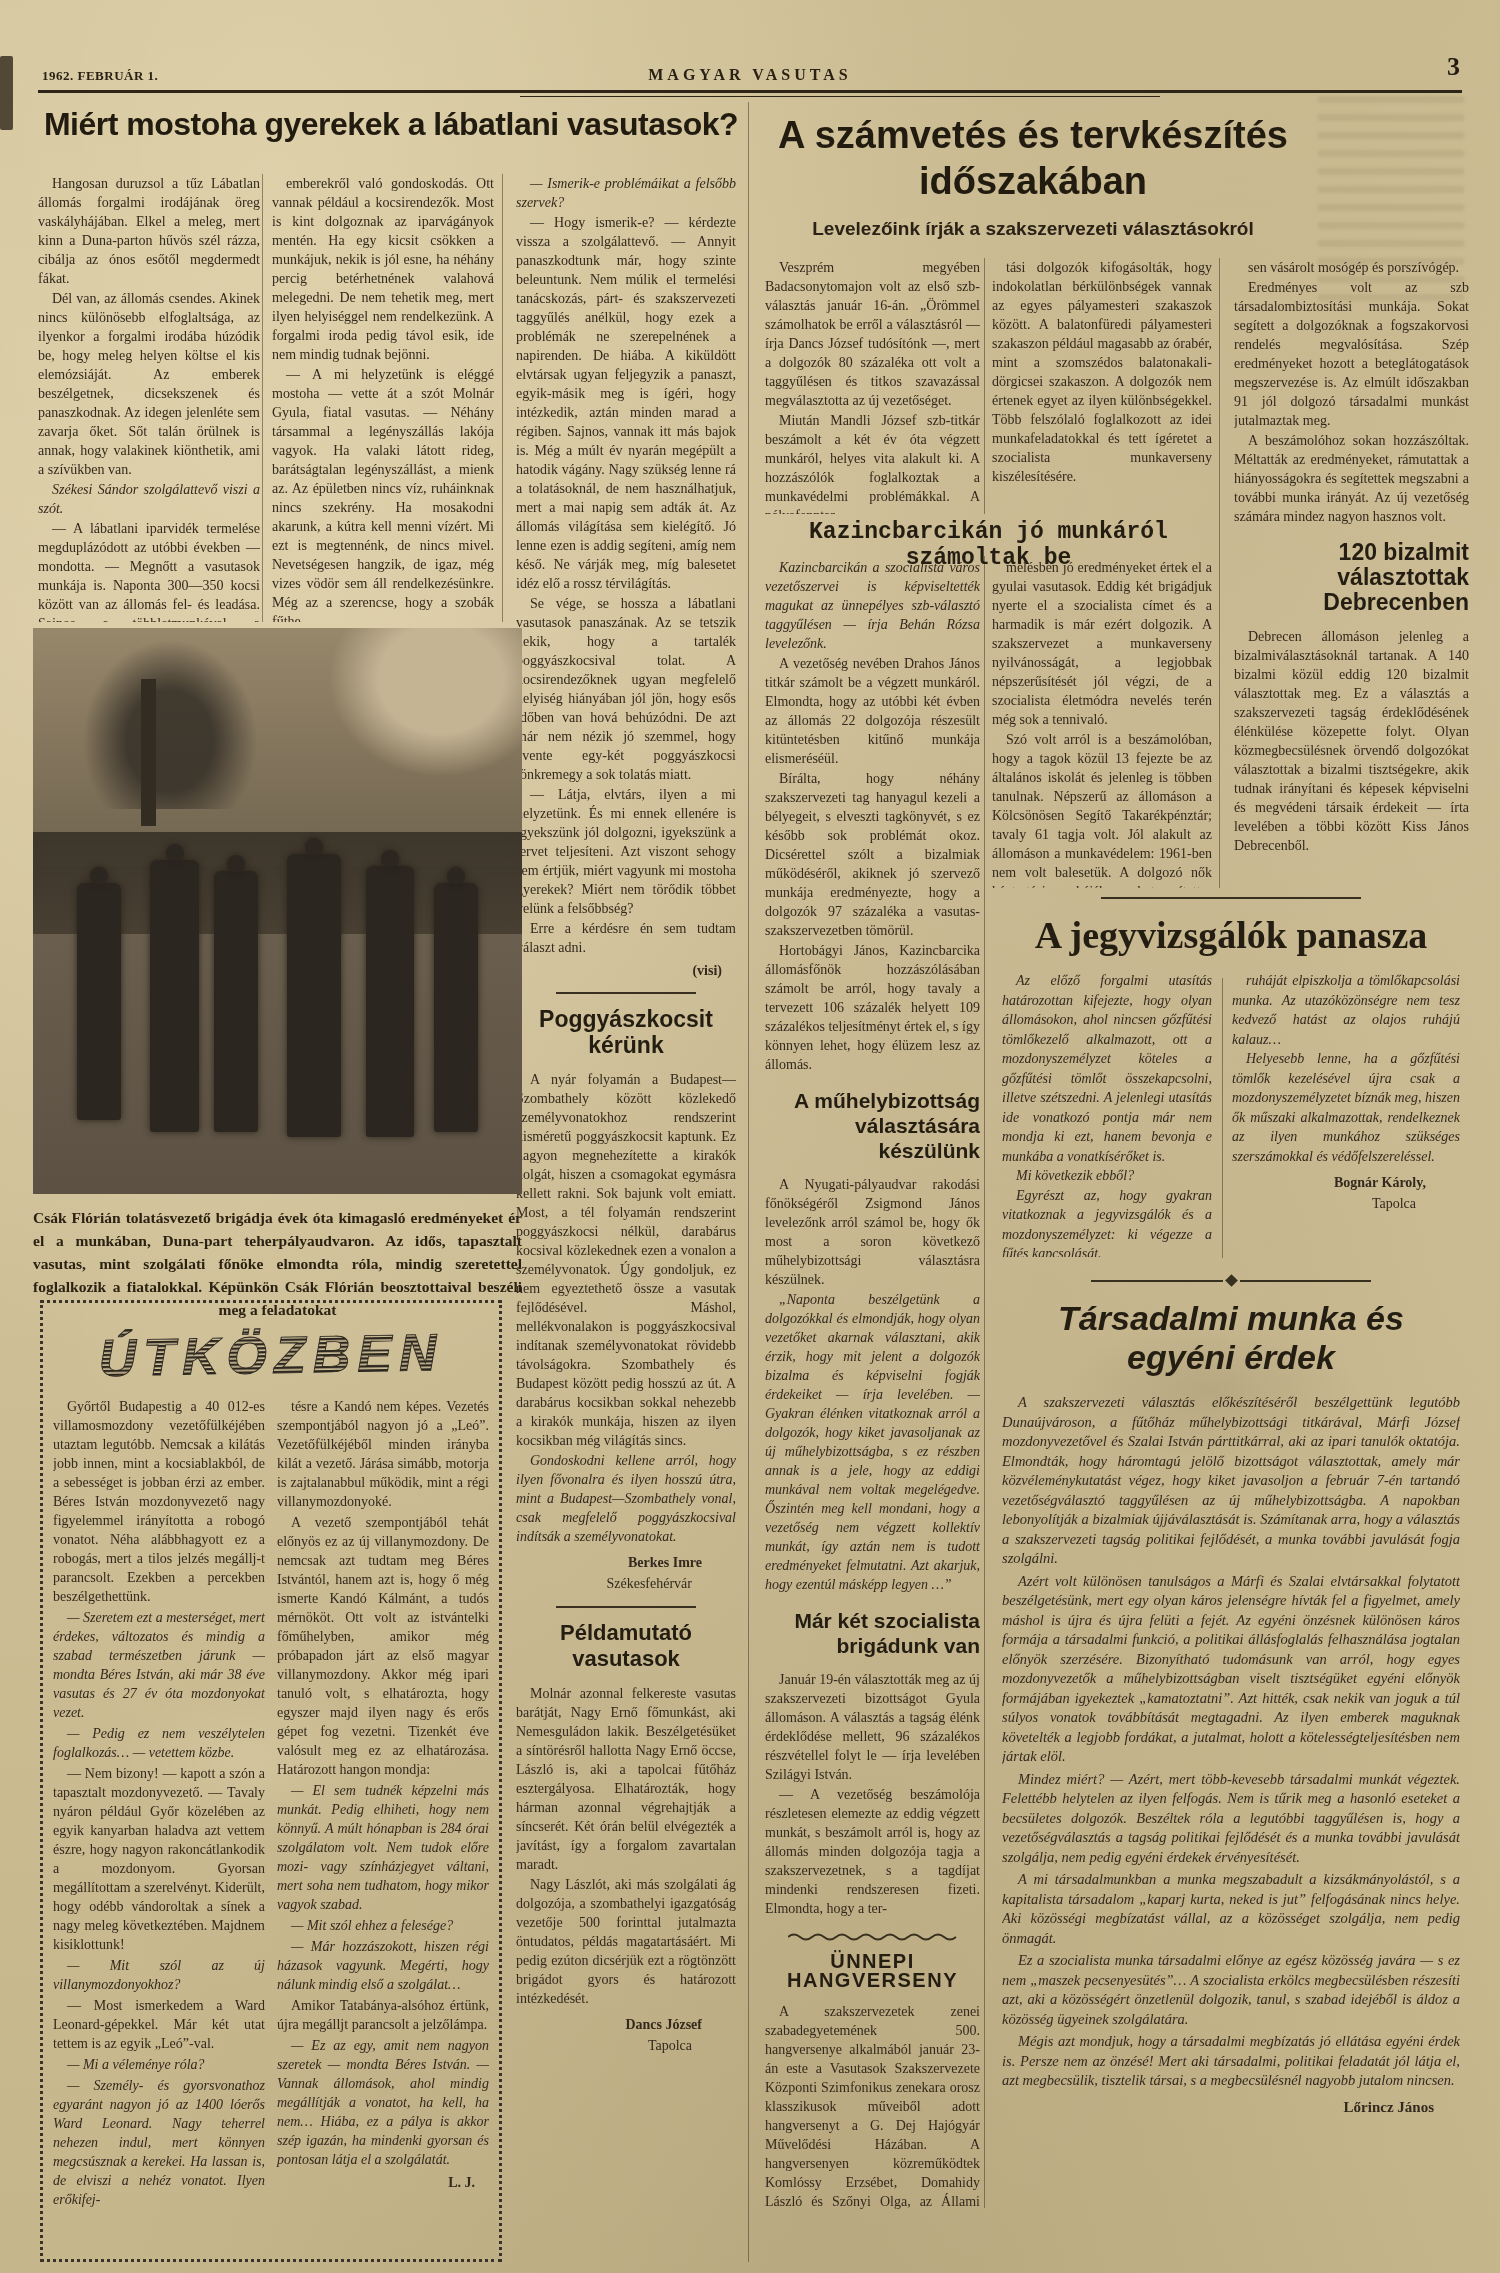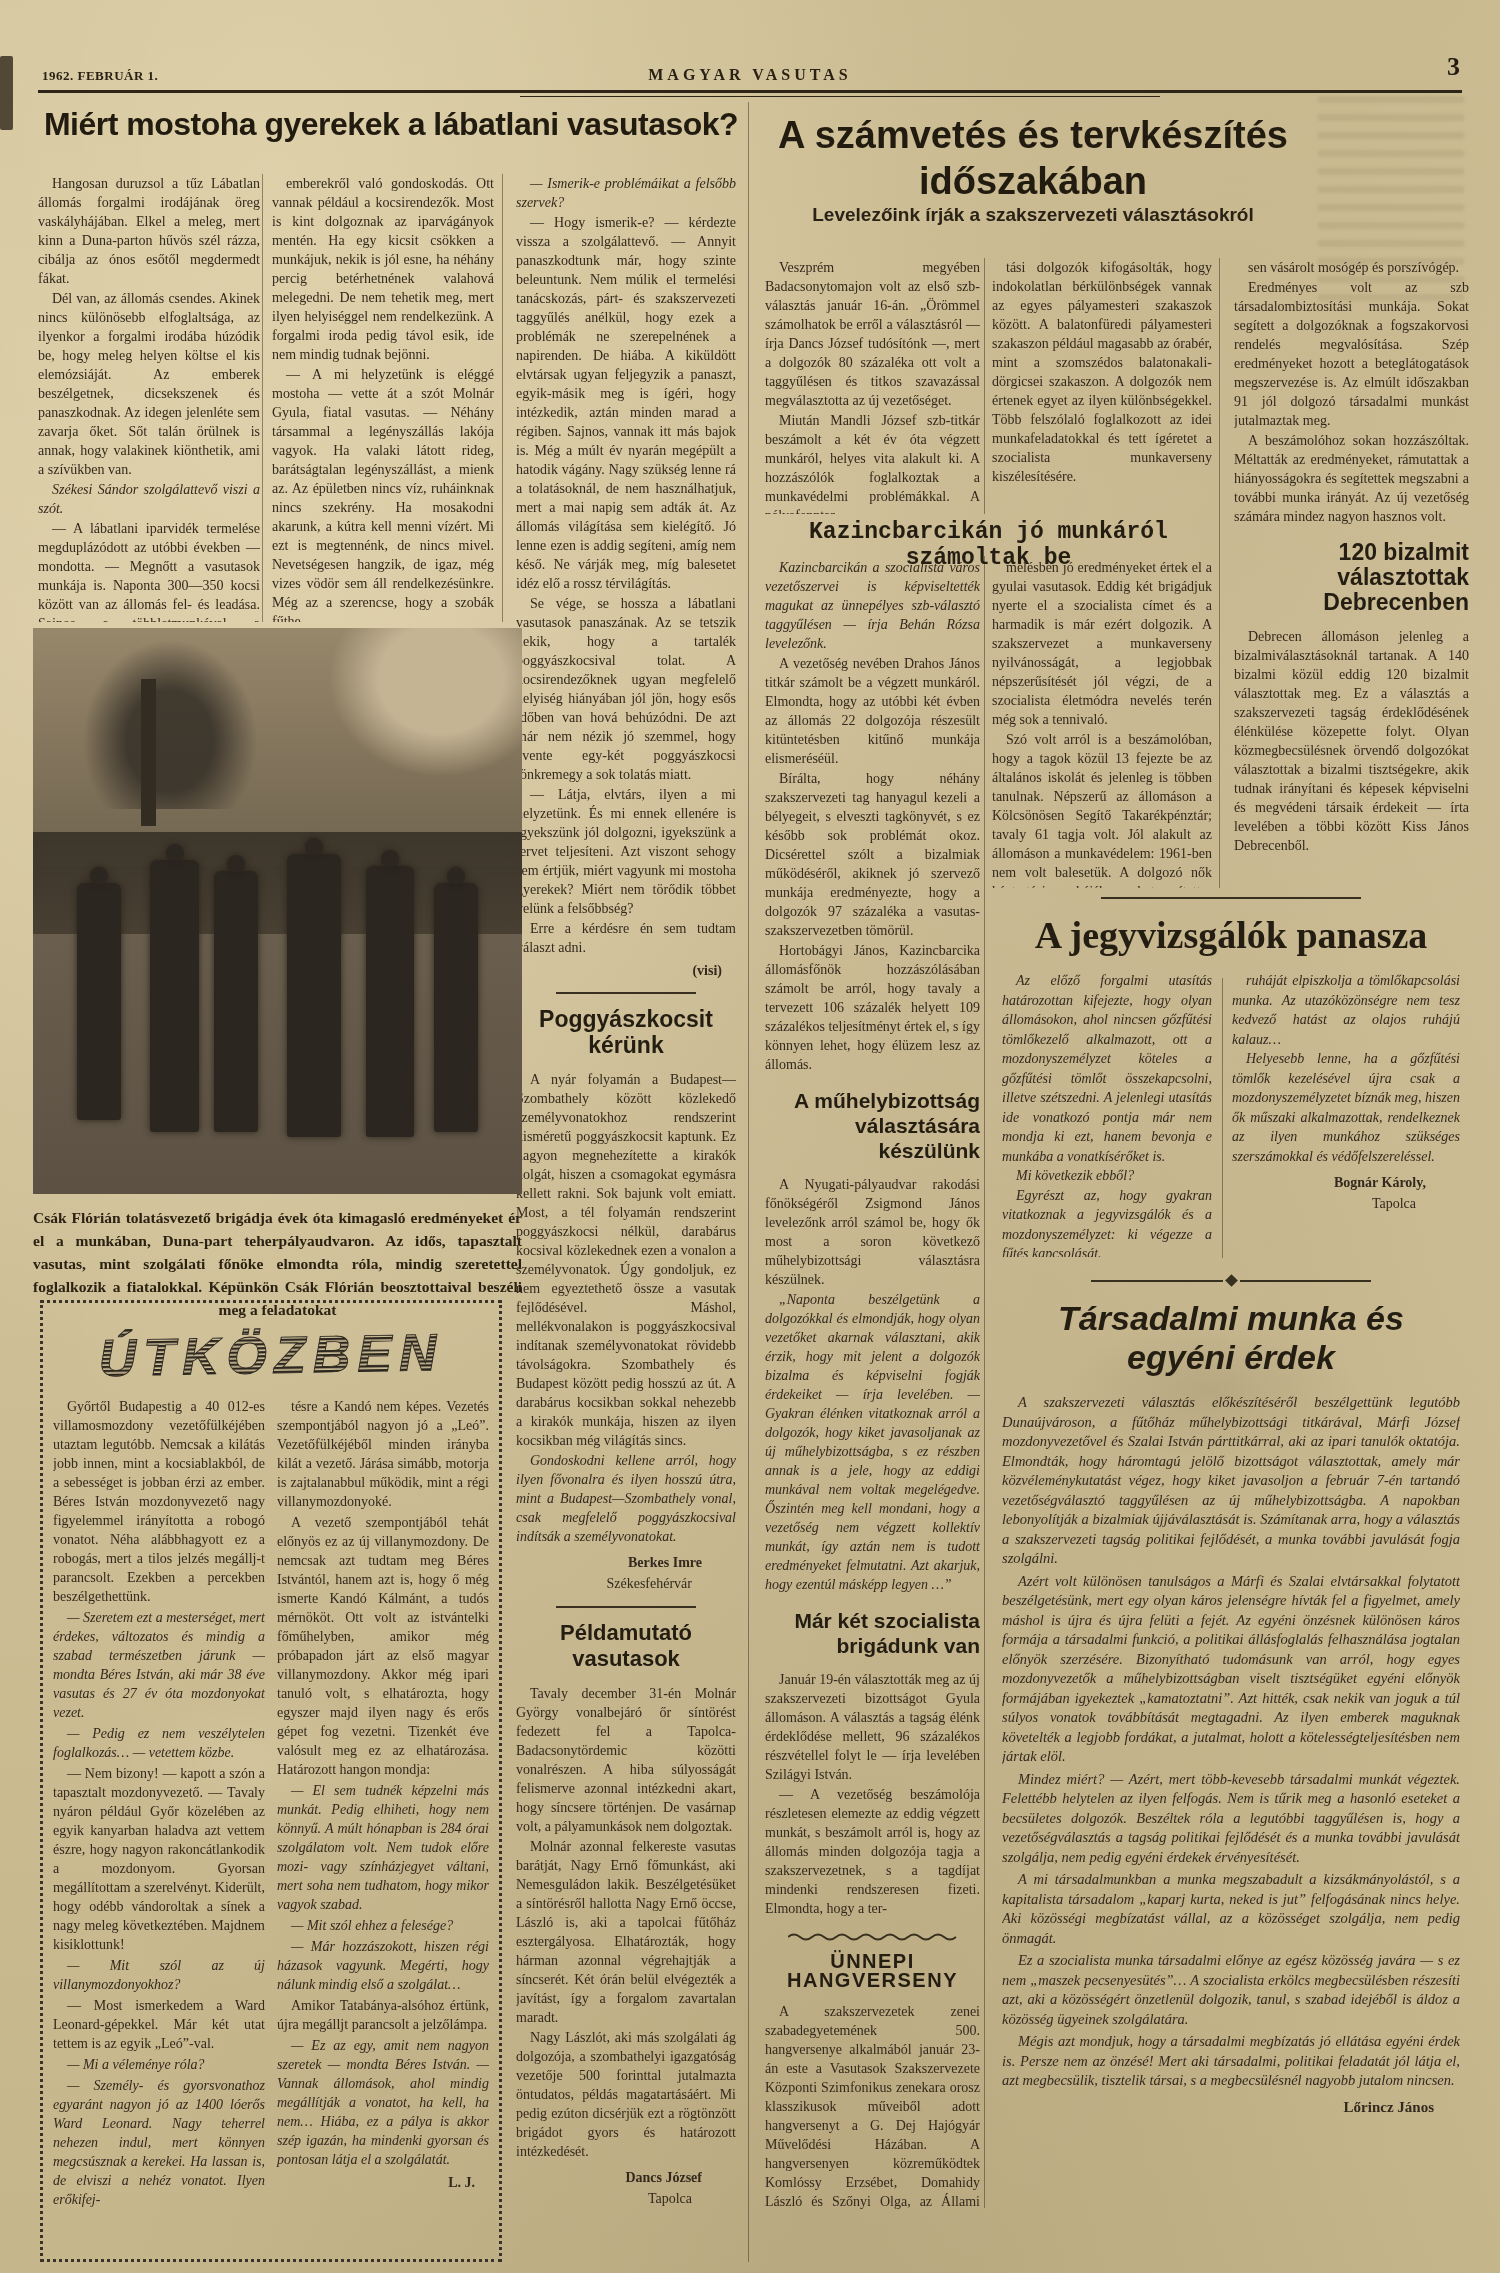--- a/index.html
+++ b/index.html
@@ -34,21 +34,21 @@
   .head-sans{font-family:"Liberation Sans",sans-serif;font-weight:bold;color:#241d12;text-align:center;}
   .mini-rule{width:140px;height:2px;background:#3a3022;margin:12px auto;}
   .mid-head{font-family:"Liberation Sans",sans-serif;font-weight:bold;font-size:23px;line-height:26px;text-align:center;color:#241d12;margin:10px 0 12px;text-indent:0;}
   .sub-head{font-family:"Liberation Sans",sans-serif;font-weight:bold;font-size:21px;line-height:25px;text-align:right;color:#241d12;margin:14px 0 12px;}
   .vr{position:absolute;width:1px;background:rgba(60,48,32,.5);}
   
   .headline-left{left:38px;top:106px;width:706px;text-align:center;font-family:"Liberation Sans",sans-serif;font-weight:bold;font-size:32px;letter-spacing:-.5px;color:#221b10;}
   
   .rh-block{left:757px;top:112px;width:552px;text-align:center;}
   .rh-title{font-family:"Liberation Sans",sans-serif;font-weight:bold;font-size:38px;line-height:46px;color:#221b10;}
-  .rh-sub{font-family:"Liberation Sans",sans-serif;font-weight:bold;font-size:19px;color:#2a2216;}
+  .rh-sub{font-family:"Liberation Sans",sans-serif;font-weight:bold;font-size:19px;margin-top:14px;color:#2a2216;}
   
   .photo{left:33px;top:628px;width:489px;height:566px;background:#564c3e;overflow:hidden;box-shadow:0 0 0 1px rgba(40,30,18,.5) inset;}
   .ph-sky{position:absolute;left:0;top:0;right:0;height:42%;background:linear-gradient(#97876b,#70644f);}
   .ph-light{position:absolute;right:-6%;top:-8%;width:45%;height:34%;background:radial-gradient(ellipse, #c4b494 0 40%, transparent 72%);}
   .ph-smoke{position:absolute;left:10%;top:2%;width:36%;height:30%;background:radial-gradient(ellipse at 50% 60%, rgba(52,46,38,.85) 0 35%, transparent 70%);}
   .ph-chimney{position:absolute;left:22%;top:9%;width:3.2%;height:26%;background:#332c23;}
   .ph-mass{position:absolute;left:0;top:36%;width:100%;height:22%;background:linear-gradient(rgba(58,51,40,.95), rgba(74,65,52,.9));}
   .ph-ground{position:absolute;left:0;bottom:0;width:100%;height:46%;background:linear-gradient(#6a5f4e,#5c5143);}
   .fig{position:absolute;background:#2b2620;border-radius:7px 7px 3px 3px;box-shadow:0 0 7px rgba(38,33,26,.9);}
   .fig::before{content:"";position:absolute;top:-16px;left:50%;transform:translateX(-50%);width:18px;height:18px;border-radius:50%;background:#2b2620;box-shadow:0 0 6px rgba(38,33,26,.9);}
@@ -128,21 +128,20 @@
         <p>A nyár folyamán a Budapest—Szombathely között közlekedő személyvonatokhoz rendszerint kisméretű poggyászkocsit kaptunk. Ez nagyon megnehezítette a kirakók dolgát, hiszen a csomagokat egymásra kellett rakni. Sok bajunk volt emiatt. Most, a tél folyamán rendszerint poggyászkocsi nélkül, darabárus kocsival közlekednek ezen a vonalon a személyvonatok. Úgy gondoljuk, ez nem egyeztethető össze a vasutak fejlődésével. Máshol, mellékvonalakon is poggyászkocsival indítanak személyvonatokat rövidebb távolságokra. Szombathely és Budapest között pedig hosszú az út. A darabárus kocsikban sokkal nehezebb a kirakók munkája, hiszen az ilyen kocsikban még világítás sincs.</p>
         <p class="it">Gondoskodni kellene arról, hogy ilyen fővonalra és ilyen hosszú útra, mint a Budapest—Szombathely vonal, csak megfelelő poggyászkocsival indítsák a személyvonatokat.</p>
       </div>
     <div class="sig">
       <span class="nm">Berkes Imre</span>
       <span class="pl">Székesfehérvár</span>
     </div>
     <div class="mini-rule"></div>
     <div class="mid-head" style="font-size:22px;">Példamutató vasutasok</div>
     <div>
-        <p>Tavaly december 31-én Molnár György vonalbejáró őr síntörést fedezett fel a Tapolca-Badacsonytördemic közötti vonalrészen. A hiba súlyosságát felismerve azonnal intézkedni akart, hogy síncsere történjen. De vasárnap volt, a pályamunkások nem dolgoztak.</p>
         <p>Molnár azonnal felkereste vasutas barátját, Nagy Ernő főmunkást, aki Nemesguládon lakik. Beszélgetésüket a síntörésről hallotta Nagy Ernő öccse, László is, aki a tapolcai fűtőház esztergályosa. Elhatározták, hogy hárman azonnal végrehajtják a síncserét. Két órán belül elvégezték a javítást, így a forgalom zavartalan maradt.</p>
         <p>Nagy Lászlót, aki más szolgálati ág dolgozója, a szombathelyi igazgatóság vezetője 500 forinttal jutalmazta öntudatos, példás magatartásáért. Mi pedig ezúton dicsérjük ezt a rögtönzött brigádot gyors és határozott intézkedését.</p>
       </div>
     <div class="sig">
       <span class="nm">Dancs József</span>
       <span class="pl">Tapolca</span>
     </div>
   </div>
 
   <div class="abs photo">

